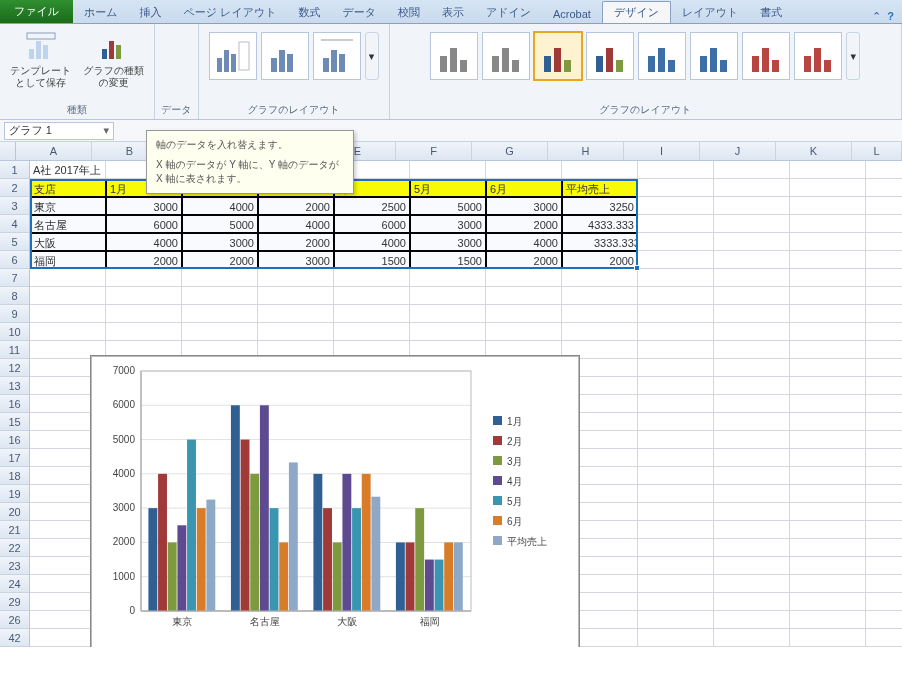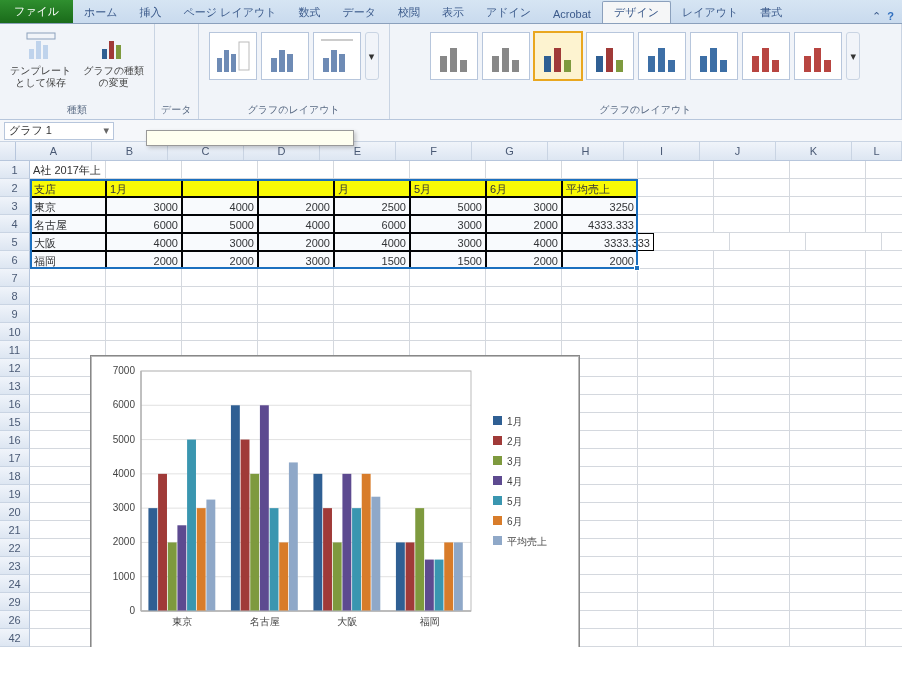--- a/index.html
+++ b/index.html
@@ -216,20 +216,24 @@
 
 <div class="fxrow">
   <div class="namebox">
     <span>グラフ 1</span>
     <span class="dd">▾</span>
   </div>
   <div class="fxarea"></div>
 </div>
 
 <div class="tooltip">
+  <div class="tt-body">
+    <div style="margin-bottom:6px">軸のデータを入れ替えます。</div>
+    <div>X 軸のデータが Y 軸に、Y 軸のデータが X 軸に表されます。</div>
+  </div>
 </div>
 
 <div class="sheet">
   <div class="hdrs">
     <div class="corner"></div>
     <div id="colhdrs" style="display:flex">
         <div class="colh wA" style="width: 76px;">A</div>
         <div class="colh wB" style="width: 76px;">B</div>
         <div class="colh wC" style="width: 76px;">C</div>
         <div class="colh wD" style="width: 76px;">D</div>
@@ -332,21 +336,21 @@
           <div class="cell wL" style="width: 50px;"></div>
         </div>
         <div class="cellrow">
           <div class="cell wA bord" style="width: 76px;">大阪</div>
           <div class="cell wB bord r" style="width: 76px;">4000</div>
           <div class="cell wC bord r" style="width: 76px;">3000</div>
           <div class="cell wD bord r" style="width: 76px;">2000</div>
           <div class="cell wE bord r" style="width: 76px;">4000</div>
           <div class="cell wF bord r" style="width: 76px;">3000</div>
           <div class="cell wG bord r" style="width: 76px;">4000</div>
-          <div class="cell wH bord r" style="width: 92px; padding-left: 31px;">3333.333</div>
+          <div class="cell wH bord r" style="width: 76px; padding-left: 31px;">3333.333</div>
           <div class="cell wI" style="width: 76px;"></div>
           <div class="cell wJ" style="width: 76px;"></div>
           <div class="cell wK" style="width: 76px;"></div>
           <div class="cell wL" style="width: 50px;"></div>
         </div>
         <div class="cellrow">
           <div class="cell wA bord" style="width: 76px;">福岡</div>
           <div class="cell wB bord r" style="width: 76px;">2000</div>
           <div class="cell wC bord r" style="width: 76px;">2000</div>
           <div class="cell wD bord r" style="width: 76px;">3000</div>

